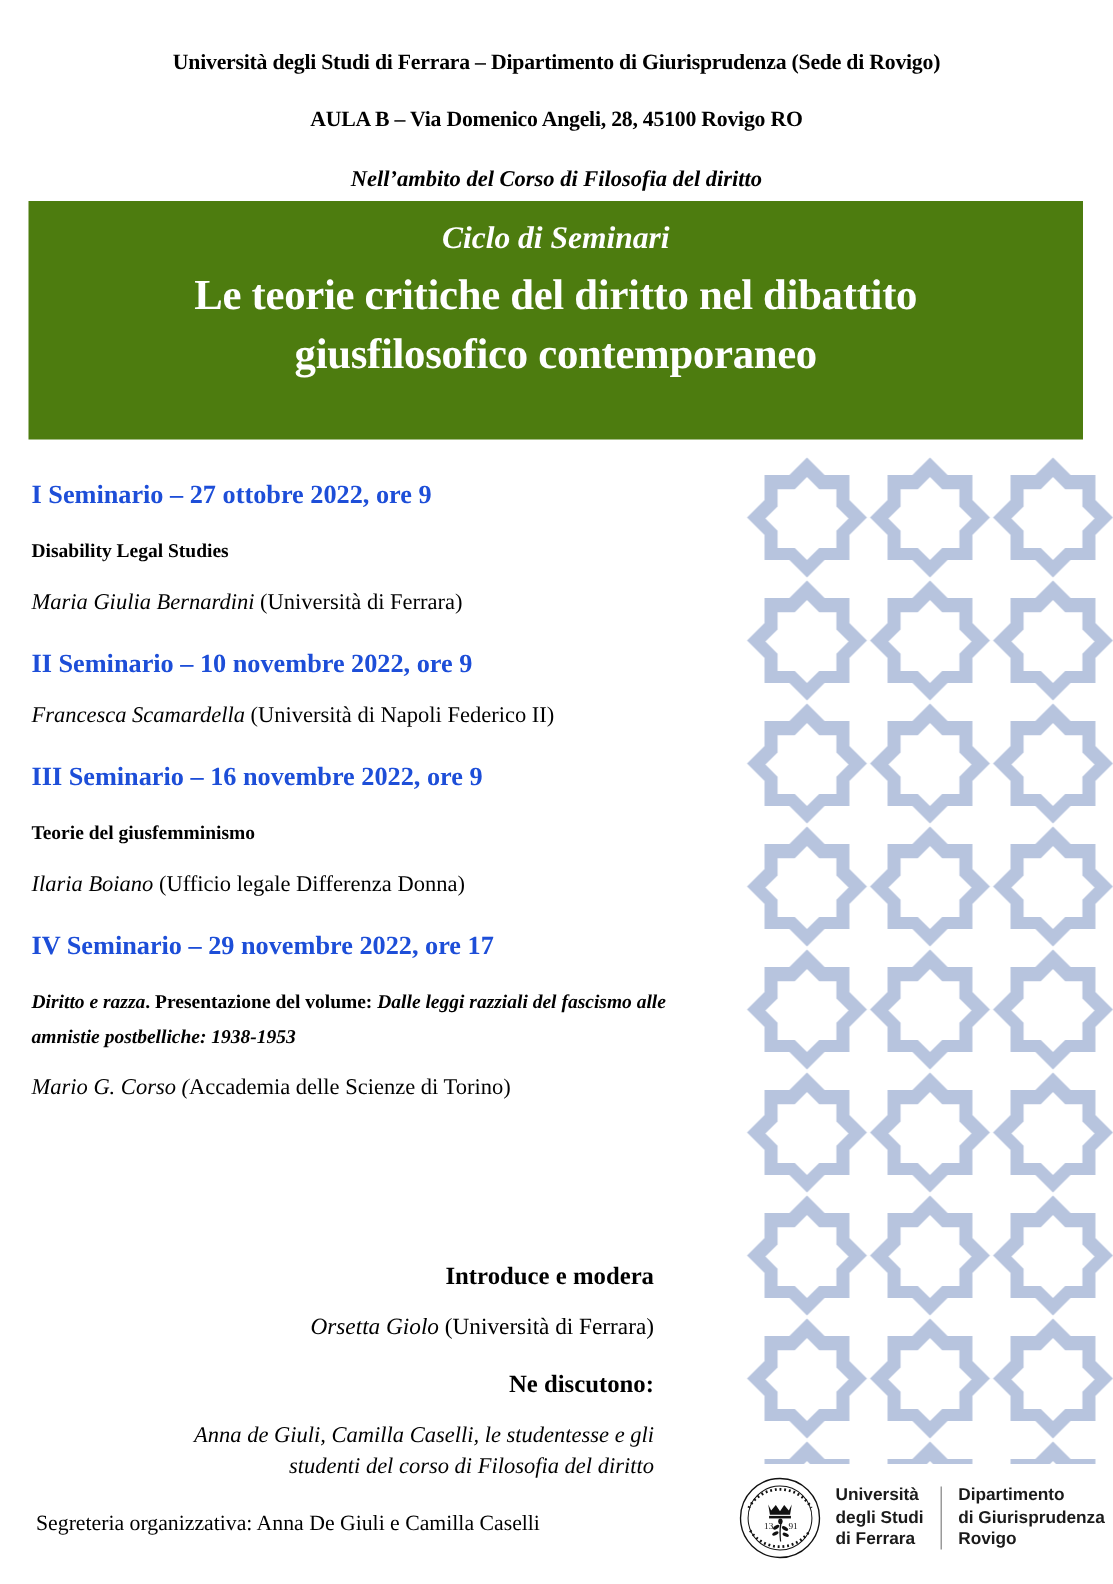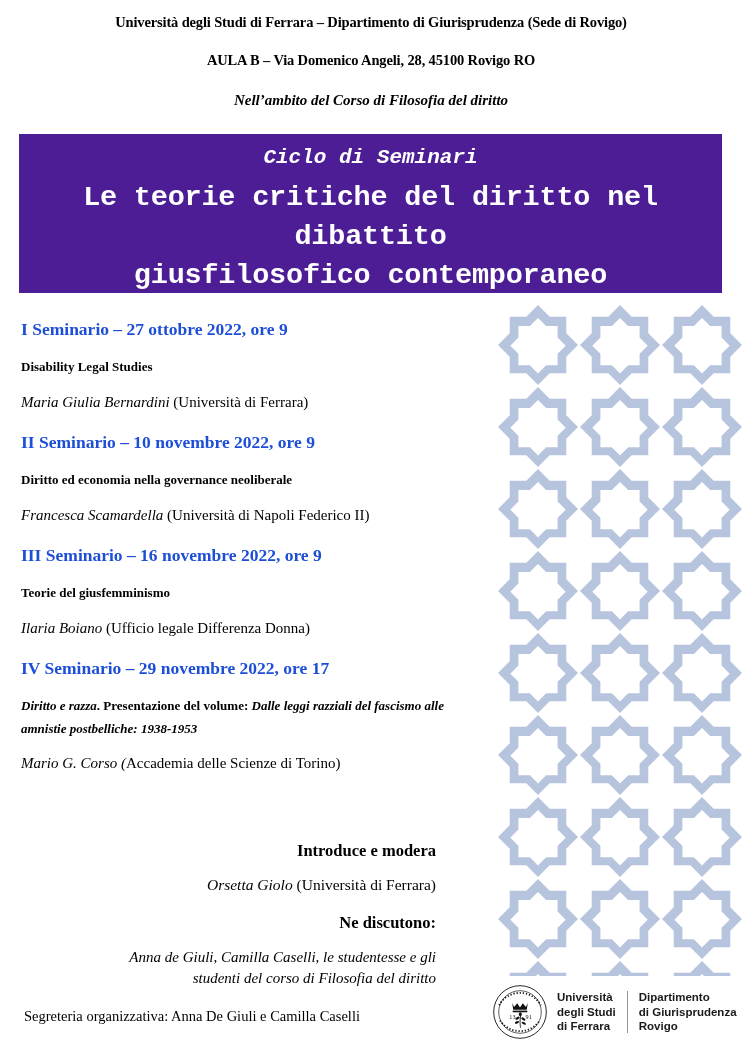--- a/index.html
+++ b/index.html
@@ -20,21 +20,21 @@
   .header {
     position: absolute;
     top: 0; left: 0;
     width: 742px;
     text-align: center;
   }
   .hdr-line1 {
     font-size: 14.5px;
     font-weight: bold;
     letter-spacing: -0.15px;
-    padding-top: 14px;
+    padding-top: 34px;
   }
   .hdr-line2 {
     font-size: 14.5px;
     font-weight: bold;
     letter-spacing: -0.15px;
     padding-top: 21px;
   }
   .hdr-line3 {
     font-size: 15px;
     font-weight: bold;
@@ -42,26 +42,25 @@
     padding-top: 23px;
   }
 
   
   .banner {
     position: absolute;
     left: 19px;
     top: 134px;
     width: 703px;
     height: 159px;
-    background: #4c1d95;
+    background: #4d7c0f;
     box-sizing: border-box;
     color: #ffffff;
     text-align: center;
     padding-top: 9px;
-    font-family: Liberation Mono, monospace;
   }
   .banner-kicker {
     font-size: 21px;
     font-style: italic;
     font-weight: bold;
     line-height: 30px;
   }
   .banner-title {
     font-size: 28.5px;
     font-weight: bold;
@@ -226,21 +225,20 @@
   <div class="seminar">
     <div class="sem-head">I Seminario – 27 ottobre 2022, ore 9</div>
     <div class="sem-title">Disability Legal Studies</div>
     <div class="sem-speaker">
       <i>Maria Giulia Bernardini</i><span> (Università di Ferrara)</span>
     </div>
   </div>
 
   <div class="seminar">
     <div class="sem-head">II Seminario – 10 novembre 2022, ore 9</div>
-    <div class="sem-title">Diritto ed economia nella governance neoliberale</div>
     <div class="sem-speaker">
       <i>Francesca Scamardella</i><span> (Università di Napoli Federico II)</span>
     </div>
   </div>
 
   <div class="seminar">
     <div class="sem-head">III Seminario – 16 novembre 2022, ore 9</div>
     <div class="sem-title">Teorie del giusfemminismo</div>
     <div class="sem-speaker">
       <i>Ilaria Boiano</i><span> (Ufficio legale Differenza Donna)</span>

